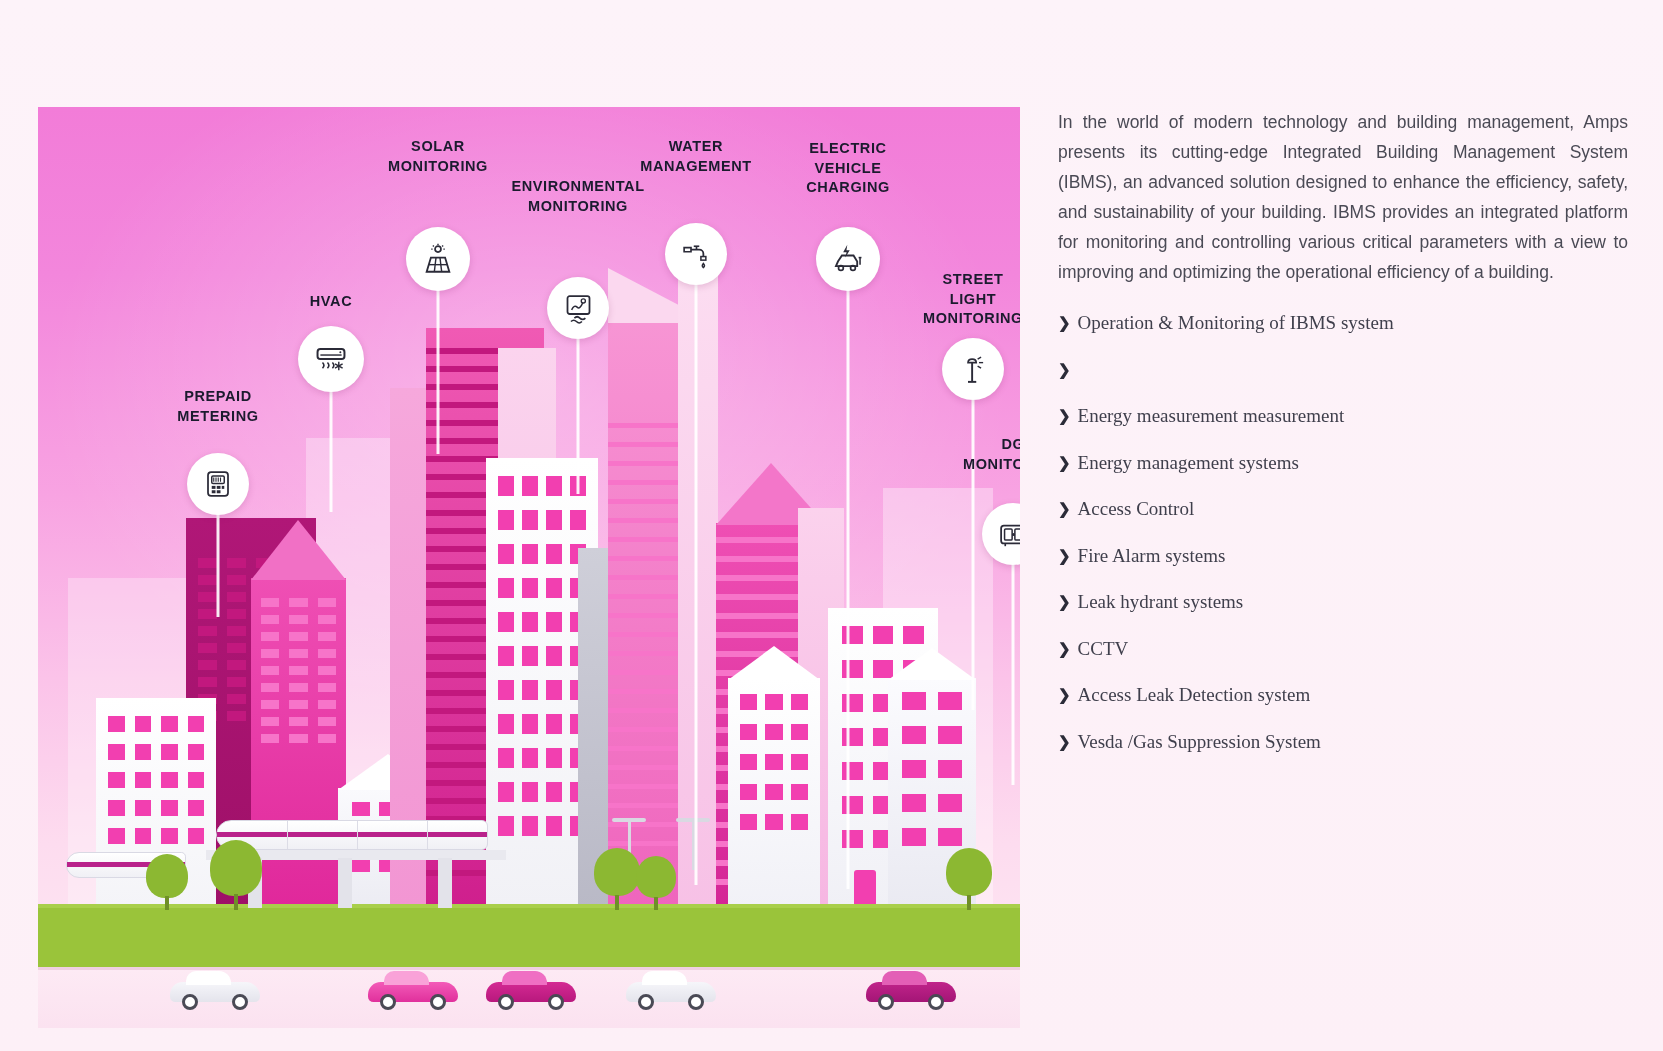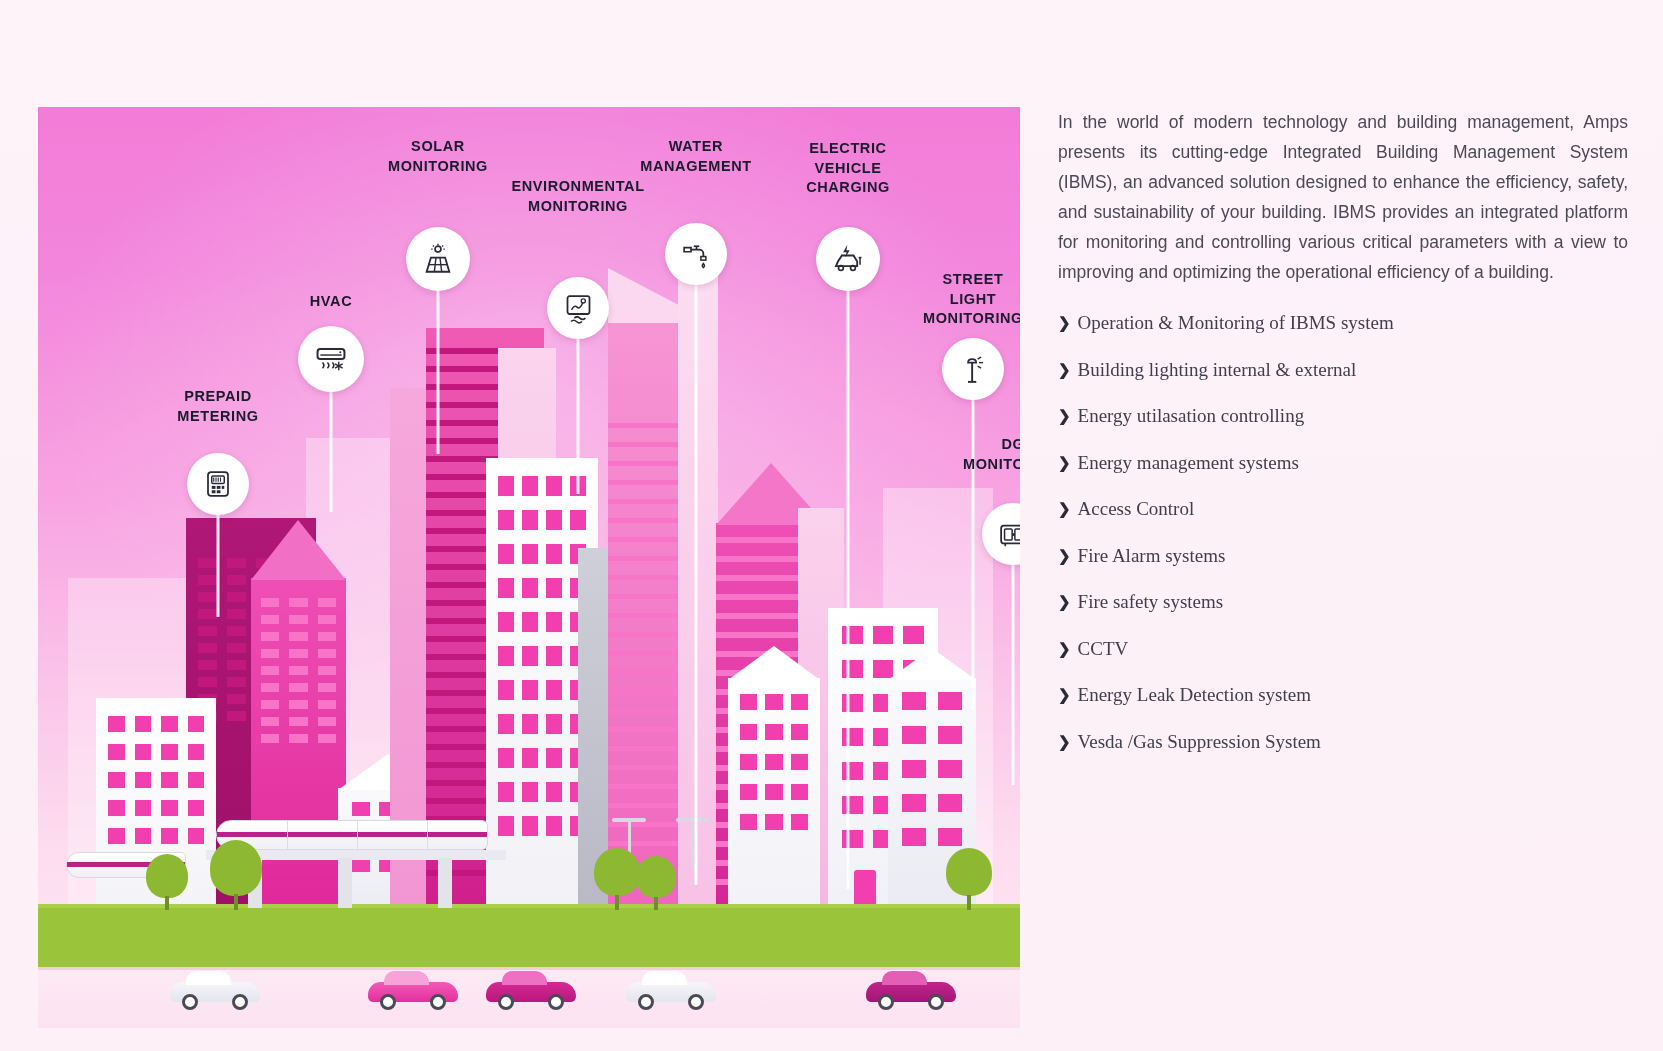--- a/index.html
+++ b/index.html
@@ -721,49 +721,48 @@
 
   <div class="right">
     <p class="para">In the world of modern technology and building management, Amps presents its cutting-edge Integrated Building Management System (IBMS), an advanced solution designed to enhance the efficiency, safety, and sustainability of your building. IBMS provides an integrated platform for monitoring and controlling various critical parameters with a view to improving and optimizing the operational efficiency of a building.</p>
     <ul class="bullets">
       <li>
           <span class="chev">❯</span>
           <span>Operation &amp; Monitoring of IBMS system</span>
         </li>
       <li>
           <span class="chev">❯</span>
-          <span>Building lighting internal &amp; external</span>
-        </li>
-      <li>
-          <span class="chev">❯</span>
-          <span>Energy utilasation controlling</span>
+        </li>
+      <li>
+          <span class="chev">❯</span>
+          <span>Energy measurement measurement</span>
         </li>
       <li>
           <span class="chev">❯</span>
           <span>Energy management systems</span>
         </li>
       <li>
           <span class="chev">❯</span>
           <span>Access Control</span>
         </li>
       <li>
           <span class="chev">❯</span>
           <span>Fire Alarm systems</span>
         </li>
       <li>
           <span class="chev">❯</span>
-          <span>Fire safety systems</span>
+          <span>Leak hydrant systems</span>
         </li>
       <li>
           <span class="chev">❯</span>
           <span>CCTV</span>
         </li>
       <li>
           <span class="chev">❯</span>
-          <span>Energy Leak Detection system</span>
+          <span>Access Leak Detection system</span>
         </li>
       <li>
           <span class="chev">❯</span>
           <span>Vesda /Gas Suppression System</span>
         </li>
     </ul>
   </div>
 
 </div>
 

